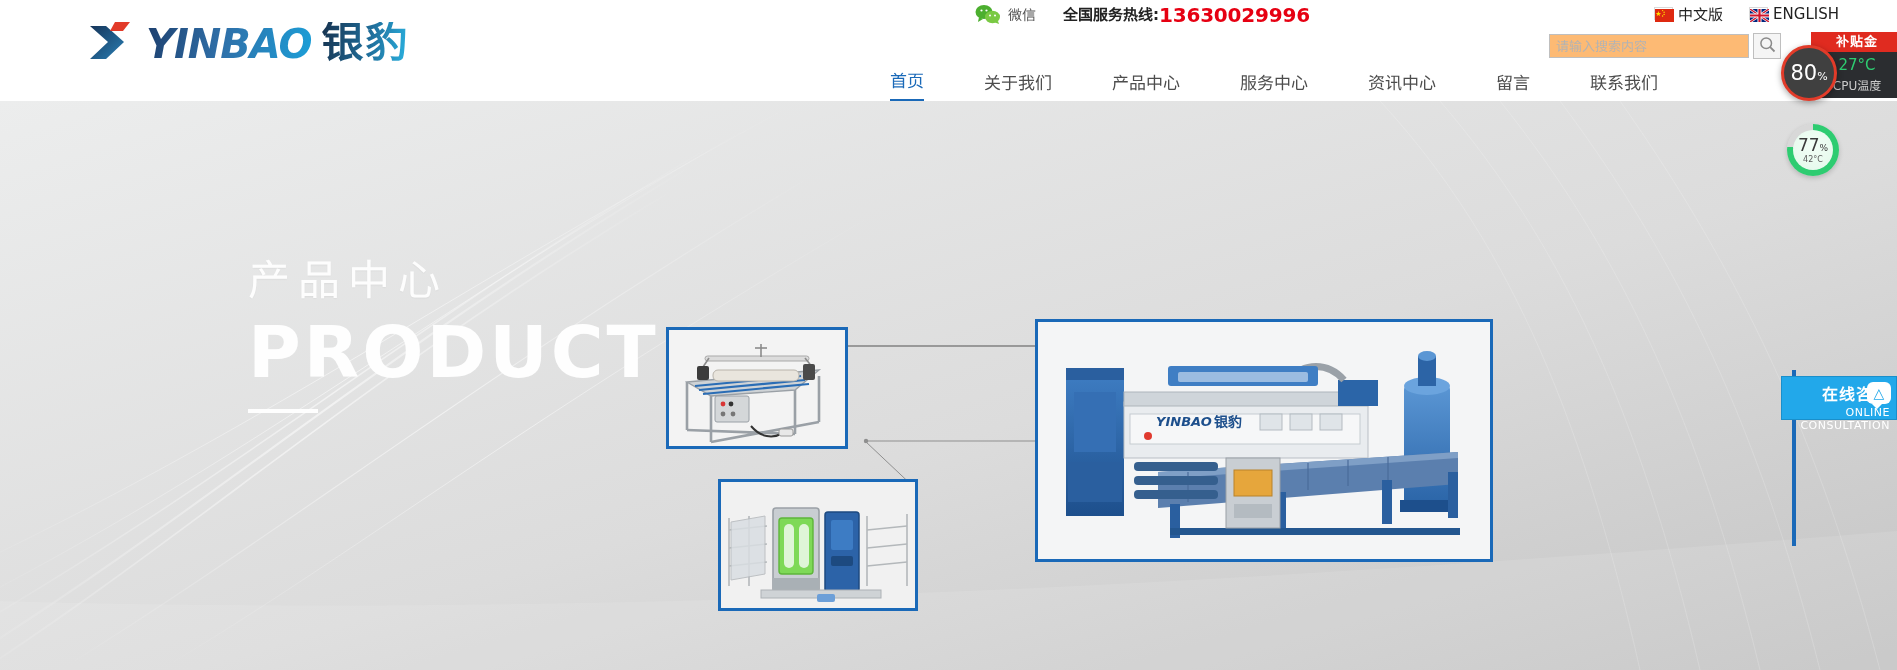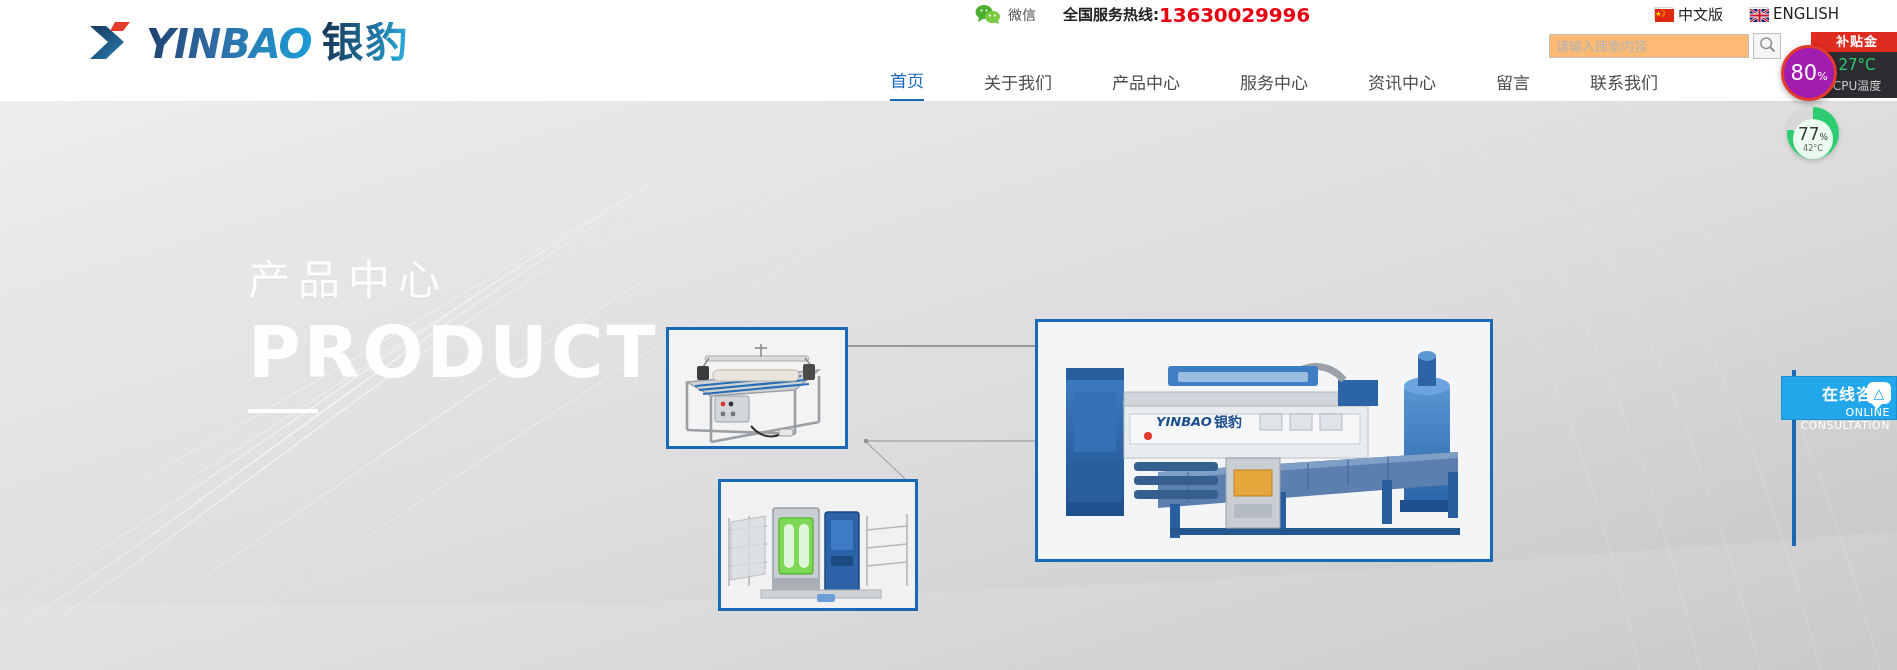--- a/index.html
+++ b/index.html
@@ -98,39 +98,39 @@
   #frame-b{left:718px;top:378px;width:200px;height:132px;}
   #frame-c{left:1035px;top:218px;width:458px;height:243px;}
   .connector{position:absolute;pointer-events:none;}
 
   
   .mach{width:100%;height:100%;display:block;}
 
   
   .gauge-dark{
     position:absolute;right:60px;top:45px;width:56px;height:56px;border-radius:50%;
-    background:#a21caf;border:3px solid #e23b29;
+    background:#404040;border:3px solid #e23b29;
     display:flex;align-items:center;justify-content:center;z-index:60;
     box-shadow:0 2px 6px rgba(0,0,0,.35);
   }
   .gauge-dark .v{color:#fff;font-size:21px;font-family:"DejaVu Sans",sans-serif;line-height:1;}
   .gauge-dark .v small{font-size:11px;}
 
   .cpu-card{
     position:absolute;right:-6px;top:32px;width:92px;height:66px;background:#2b2d30;z-index:55;
     font-family:"DejaVu Sans",sans-serif;color:#fff;
   }
   .cpu-card .tag{background:#e02b20;color:#fff;font-size:13px;font-weight:bold;text-align:center;line-height:20px;letter-spacing:1px;}
   .cpu-card .temp{color:#2ecc71;font-size:15px;text-align:center;margin-top:4px;}
   .cpu-card .cap{color:#c9c9c9;font-size:12px;text-align:center;margin-top:2px;}
 
   .gauge-green{
-    position:absolute;right:58px;top:107px;width:52px;height:52px;border-radius:50%;z-index:60;
+    position:absolute;right:58px;top:124px;width:52px;height:52px;border-radius:50%;z-index:60;
     background:conic-gradient(#2ecc71 0 77%, #d8d8d8 77% 100%);
-    display:flex;align-items:flex-end;justify-content:center;
+    display:flex;align-items:center;justify-content:center;
     box-shadow:0 2px 5px rgba(0,0,0,.18);
   }
   .gauge-green .inner{
     width:40px;height:40px;border-radius:50%;
     background:radial-gradient(circle at 50% 40%,#f2fff6 0%,#e3f8ea 100%);
     display:flex;flex-direction:column;align-items:center;justify-content:center;
   }
   .gauge-green .v{font-size:17px;color:#3a3a3a;font-family:"DejaVu Sans",sans-serif;line-height:1;}
   .gauge-green .v small{font-size:9px;}
   .gauge-green .t{font-size:8px;color:#5a5a5a;margin-top:1px;font-family:"DejaVu Sans",sans-serif;}

